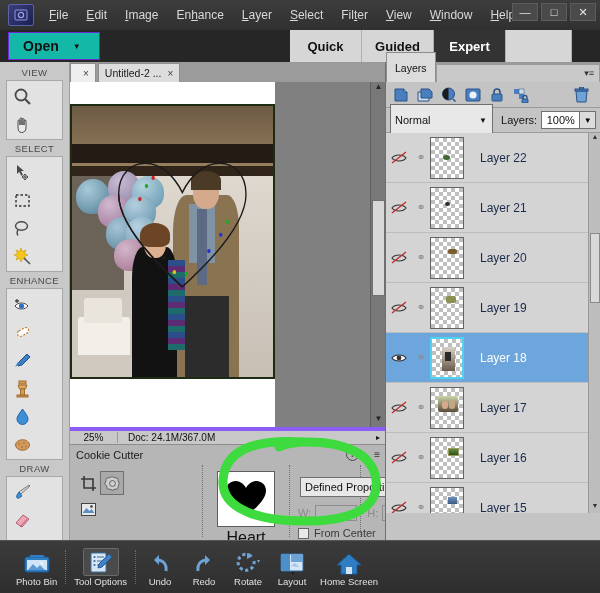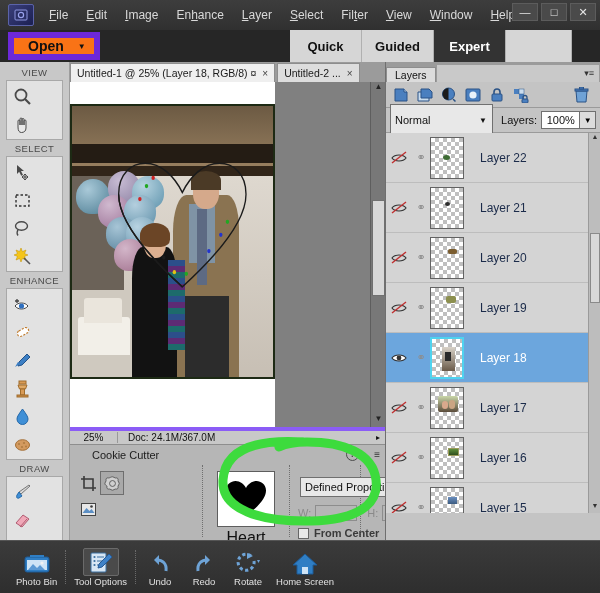--- a/index.html
+++ b/index.html
@@ -30,21 +30,21 @@
     width:26px;height:18px;background:#4a4a4a;border:1px solid #5c5c5c;
     color:#e6e6e6;font-size:11px;display:flex;align-items:center;justify-content:center;
   }
   
   .modebar{
     position:absolute;left:0;top:30px;width:600px;height:32px;
     background:#262626;
   }
   .openbtn{
     position:absolute;left:8px;top:2px;width:92px;height:28px;
-    background:#f97316;border:6px solid #6d28d9;
+    background:#14b8a6;border:1px solid #6d28d9;
     display:flex;align-items:center;color:#111;
     font-size:14px;font-weight:bold;
   }
   .openbtn .lbl{margin-left:14px;}
   .openbtn .car{margin-left:14px;font-size:8px;}
   .modetabs{position:absolute;left:290px;top:0;display:flex;height:32px;}
   .modetab{
     width:72px;height:32px;background:#d6d6d6;color:#111;
     font-size:13px;font-weight:bold;
     display:flex;align-items:center;justify-content:center;
@@ -126,21 +126,21 @@
     position:absolute;left:370px;top:82px;width:15px;height:345px;
     background:#787878;border-left:1px solid #5e5e5e;
   }
   .vscroll .thumb{position:absolute;left:1px;top:118px;width:13px;height:96px;background:#d8d8d8;border:1px solid #707070;}
   .vscroll .ar{position:absolute;left:0;width:15px;height:13px;color:#222;font-size:8px;text-align:center;}
   
   .tooloptions{
     position:absolute;left:70px;top:444px;width:315px;height:96px;
     background:#b6b6b6;border-top:1px solid #8e8e8e;
   }
-  .to-title{position:absolute;left:6px;top:4px;font-size:11px;color:#1c1c1c;margin-left:16px;}
+  .to-title{position:absolute;left:6px;top:4px;font-size:11px;color:#1c1c1c;}
   .to-help{position:absolute;right:26px;top:3px;width:13px;height:13px;border-radius:50%;
     border:1.5px solid #4a4a4a;color:#4a4a4a;font-size:9px;font-weight:bold;text-align:center;line-height:10px;}
   .to-menu{position:absolute;right:5px;top:4px;font-size:10px;color:#333;}
   .to-div{position:absolute;top:20px;height:72px;border-left:1px dotted #6f6f6f;}
   .to-mini{
     width:24px;height:24px;display:flex;align-items:center;justify-content:center;
   }
   .to-mini.sel{background:#a9a9a9;border:1px solid #6e6e6e;}
   .shapebox{
     position:absolute;left:147px;top:26px;width:58px;height:56px;
@@ -148,31 +148,31 @@
   }
   .shapelbl{position:absolute;left:140px;top:84px;width:72px;text-align:center;font-size:16px;color:#111;}
   .ddl{
     position:absolute;left:230px;top:32px;width:118px;height:20px;
     background:#e8e8e8;border:1px solid #6f6f6f;
     display:flex;align-items:center;padding:0 4px;font-size:11px;color:#111;
   }
   .ddl .car{position:absolute;right:6px;font-size:8px;}
   .fldrow{position:absolute;left:228px;top:60px;width:150px;display:flex;align-items:center;font-size:11px;color:#8a8a8a;}
   .fld{width:42px;height:16px;background:#b6b6b6;border:1px solid #8d8d8d;margin:0 10px 0 4px;}
-  .chkrow{position:absolute;left:228px;top:82px;display:flex;align-items:flex-end;font-size:11px;color:#3a3a3a;font-weight:bold;}
+  .chkrow{position:absolute;left:228px;top:82px;display:flex;align-items:flex-end;font-size:11px;color:#3a3a3a;}
   .chk{width:11px;height:11px;background:#e8e8e8;border:1px solid #666;margin-right:5px;}
   
   .annot{position:absolute;left:215px;top:436px;width:170px;height:95px;pointer-events:none;}
   
   .layerspanel{
     position:absolute;left:385px;top:62px;width:215px;height:478px;
     background:#c4c4c4;border-left:1px solid #6f6f6f;
   }
   .lp-tabbar{height:20px;background:#9b9b9b;display:flex;align-items:flex-end;}
-  .lp-tab{height:15px;background:#dcdcdc;border:1px solid #8d8d8d;border-bottom:none;
+  .lp-tab{height:30px;background:#dcdcdc;border:1px solid #8d8d8d;border-bottom:none;
     padding:0 8px;display:flex;align-items:center;font-size:10.5px;color:#111;}
   .lp-tabrest{flex:1;height:18px;background:#c9c9c9;border:1px solid #9b9b9b;border-bottom:none;position:relative;}
   .lp-tabrest .mi{position:absolute;right:5px;top:3px;font-size:9px;color:#333;}
   .lp-tools{height:26px;background:#c4c4c4;display:flex;align-items:center;padding:0 3px;border-bottom:1px solid #9a9a9a;}
   .lp-tool{width:24px;height:22px;display:flex;align-items:center;justify-content:center;}
   .lp-blend{height:25px;background:#c4c4c4;display:flex;align-items:center;padding:0 4px;border-bottom:1px solid #9a9a9a;}
   .blendsel{width:105px;height:33px;background:#e8e8e8;border:1px solid #707070;font-size:11px;color:#111;
     display:flex;align-items:center;padding:0 4px;position:relative;}
   .blendsel .car{position:absolute;right:5px;font-size:8px;}
   .oplbl{margin-left:8px;font-size:11px;color:#111;}
@@ -373,21 +373,20 @@
     <div class="tb-cell">
       
     </div>
 
   </div>
 
 </div>
 
 <div class="tabstrip">
   <div class="doctab active">
-    <span>Untitled-1 @ 25% (Layer 18, RGB/8) ¤</span>
     <span class="x">×</span>
   </div>
   <div class="doctab">
     <span>Untitled-2 ...</span>
     <span class="x">×</span>
   </div>
 </div>
 
 <div class="canvaswrap">
   <div style="position:absolute;left:0;top:0;width:205px;height:345px;background:#fff;"></div>
@@ -755,19 +754,31 @@
           <path d="M20 9a8 8 0 11-3-5" fill="none" stroke="#6ea3d6" stroke-width="3" stroke-dasharray="3.2 2.6"></path>
           <path d="M13 1l6 3-6 3z" fill="#6ea3d6"></path>
           <path d="M23 8l3 0-1.5 3z" fill="#6ea3d6"></path>
         </svg>
     </div>
     <div>Rotate</div>
   </div>
   <div class="tbitem">
     <div class="ic">
       <svg width="28" height="24" viewBox="0 0 28 24">
+          <rect x="3" y="2" width="22" height="17" rx="1" fill="#d7e6f4" stroke="#2f6fa8"></rect>
+          <rect x="3" y="2" width="9" height="17" fill="#4d8fc9"></rect>
+          <rect x="13" y="2" width="12" height="8" fill="#6ea3d6"></rect>
+          <path d="M13 14l4-3 4 4z" fill="#9fc4e4"></path>
+          <path d="M13 20l2 3 2-3z" fill="#222"></path>
+        </svg>
+    </div>
+    <div>Layout</div>
+  </div>
+  <div class="tbitem">
+    <div class="ic">
+      <svg width="28" height="24" viewBox="0 0 28 24">
           <path d="M14 2L2 13h4v9h16v-9h4z" fill="#2f7ec4" stroke="#1d5a96"></path>
           <rect x="11" y="15" width="6" height="7" fill="#cfe4f6"></rect>
         </svg>
     </div>
     <div>Home Screen</div>
   </div>
 </div>
 
 </body></html>

